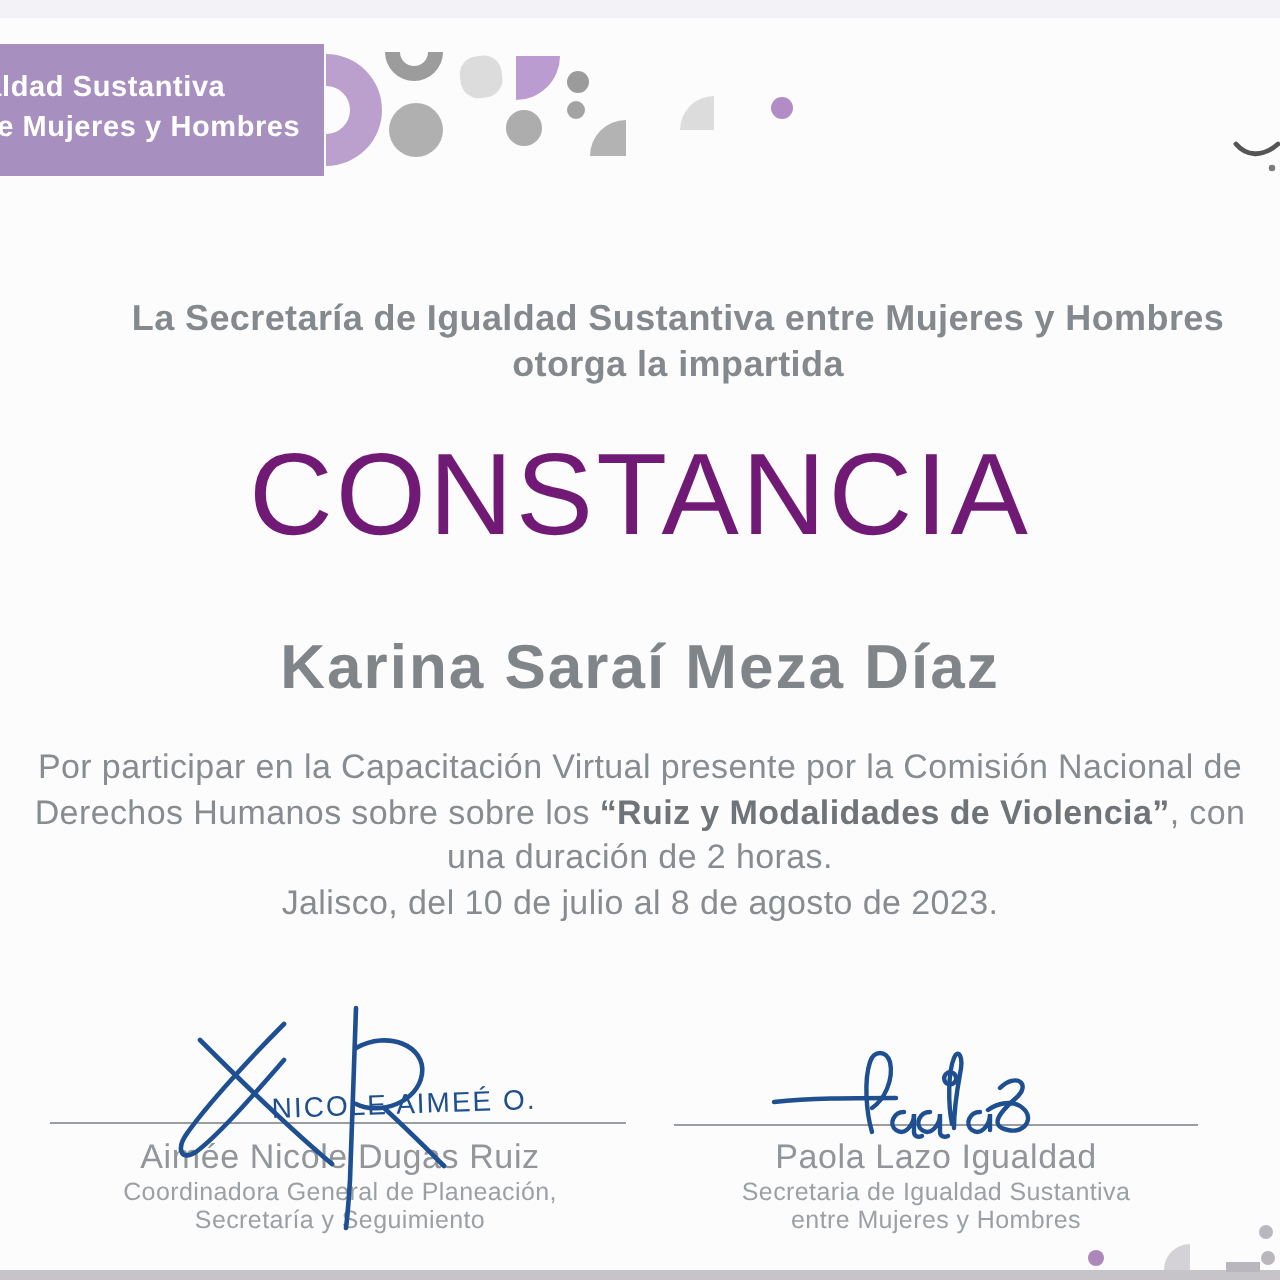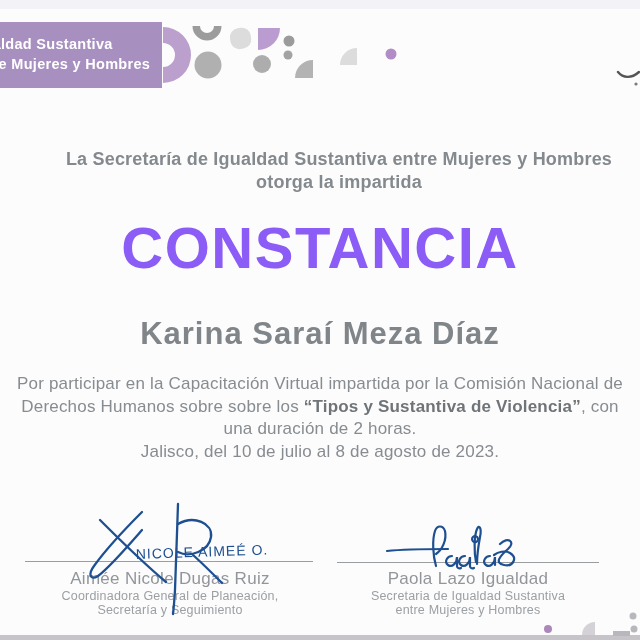--- a/index.html
+++ b/index.html
@@ -25,21 +25,21 @@
   .deco-mark{left:612px;top:60px;z-index:2;}
   .deco-bottom{left:535px;top:608px;z-index:2;}
 
   .center-text{left:0;width:640px;text-align:center;}
   .intro{
     top:148px;color:#84898e;font-weight:bold;font-size:18px;line-height:23px;
     letter-spacing:.2px;
     padding-left:19px;
   }
   .cert-title{
-    top:214px;color:#8b5cf6;font-size:58px;letter-spacing:1.5px;font-weight:bold;
+    top:214px;color:#701a75;font-size:58px;letter-spacing:1.5px;font-weight:normal;
   }
   .recipient{
     top:316px;color:#808589;font-size:31px;letter-spacing:1px;font-weight:bold;
   }
   .body-par{
     top:373px;left:16px;width:608px;text-align:center;
     color:#878c91;font-size:17px;line-height:22.5px;letter-spacing:.2px;
   }
   .body-par b{color:#6f7478;}
 
@@ -98,21 +98,21 @@
 <div class="abs center-text intro">
   <div>La Secretaría de Igualdad Sustantiva entre Mujeres y Hombres</div>
   <div>otorga la impartida</div>
 </div>
 
 <div class="abs center-text cert-title">CONSTANCIA</div>
 
 <div class="abs center-text recipient">Karina Saraí Meza Díaz</div>
 
 <div class="abs body-par">
-  <span>Por participar en la Capacitación Virtual impartida por la Comisión Nacional de Derechos Humanos sobre sobre los </span><b>“Tipos y Sustantiva de Violencia”</b><span>, con una duración de 2 horas.</span>
+  <span>Por participar en la Capacitación Virtual presente por la Comisión Nacional de Derechos Humanos sobre sobre los </span><b>“Ruiz y Modalidades de Violencia”</b><span>, con una duración de 2 horas.</span>
   <div>Jalisco, del 10 de julio al 8 de agosto de 2023.</div>
 </div>
 
 <div class="abs sig-line sig-line-left"></div>
 <div class="abs sig-line sig-line-right"></div>
 
 <svg class="abs sig-svg" style="left:70px;top:502px;" width="230" height="118" viewBox="0 0 230 118">
   <g stroke="#1d4f91" stroke-width="2.3" fill="none" stroke-linecap="round">
     <path d="M72,10 C56,26 34,50 24,64 C18,72 20,79 28,74 C40,65 58,44 72,28"></path>
     <path d="M30,18 C46,34 72,60 96,80"></path>

